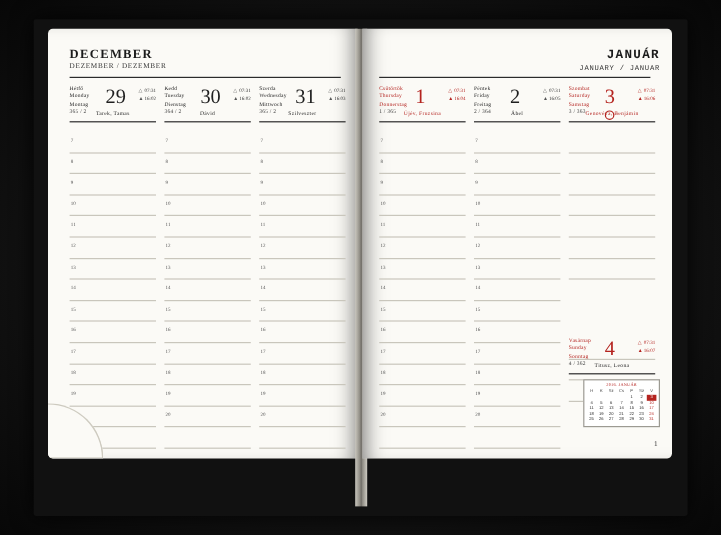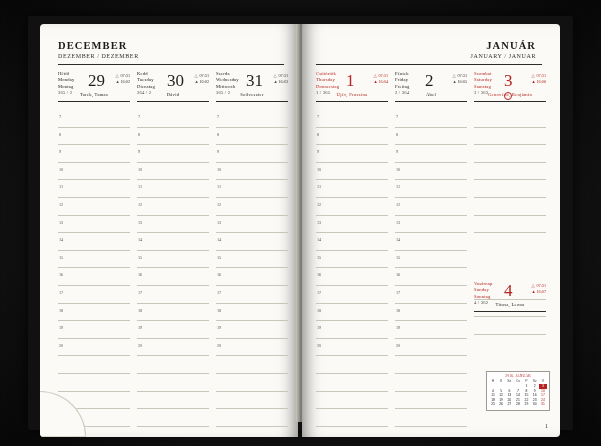--- a/index.html
+++ b/index.html
@@ -17,21 +17,21 @@
   
   .book{
     position:absolute;
     left:28px;top:16px;width:545px;height:414px;
     background:#111;
     border-radius:2px;
     box-shadow:0 0 18px rgba(0,0,0,.9);
   }
   .page{
     position:absolute;
-    top:8px;height:413px;
+    top:8px;height:358px;
     background:#fbfaf6;
     overflow:hidden;
   }
   .page.left{
     left:12px;width:258px;
     border-radius:4px 0 0 4px;
     box-shadow: inset -14px 0 18px -12px rgba(0,0,0,.55);
   }
   .page.right{
     left:274px;width:258px;
@@ -59,21 +59,21 @@
   
   .month{
     position:absolute;top:16px;
     font-size:9px;letter-spacing:1.1px;
     color:#1b1b1b;
     font-family:"Liberation Serif", serif;
   }
   .month .big{font-size:10.5px;font-weight:bold;display:block;line-height:12px;}
   .month .sub{font-size:6px;letter-spacing:.6px;color:#333;display:block;line-height:9px;}
   .month.l{left:18px;text-align:left;}
-  .month.r{right:24px;text-align:right;}
+  .month.r{right:10px;text-align:right;font-family:Liberation Mono, monospace;}
   .month.r .big{color:#1b1b1b;}
 
   .hrule{
     position:absolute;height:1px;background:#2b2b2b;
   }
 
   
   .cols{position:absolute;top:46px;left:0;right:0;bottom:0;}
   .col{
     position:absolute;top:0;bottom:6px;

